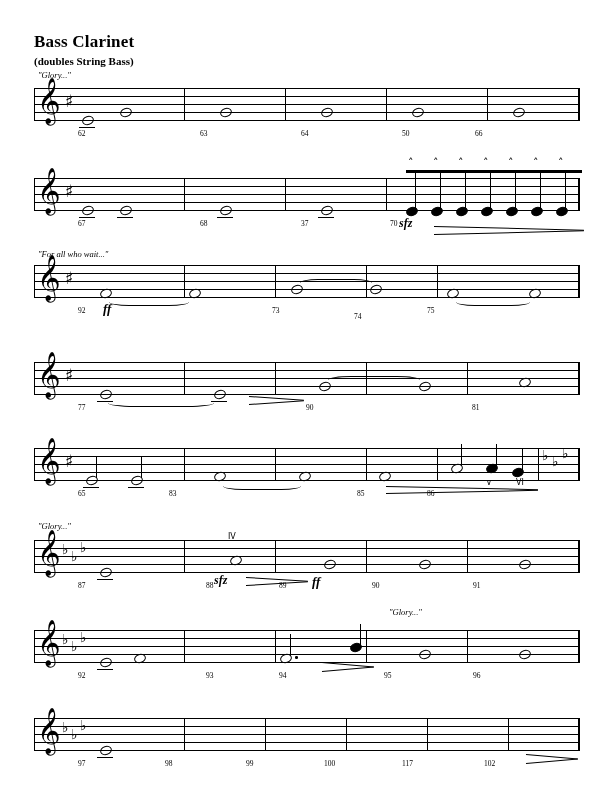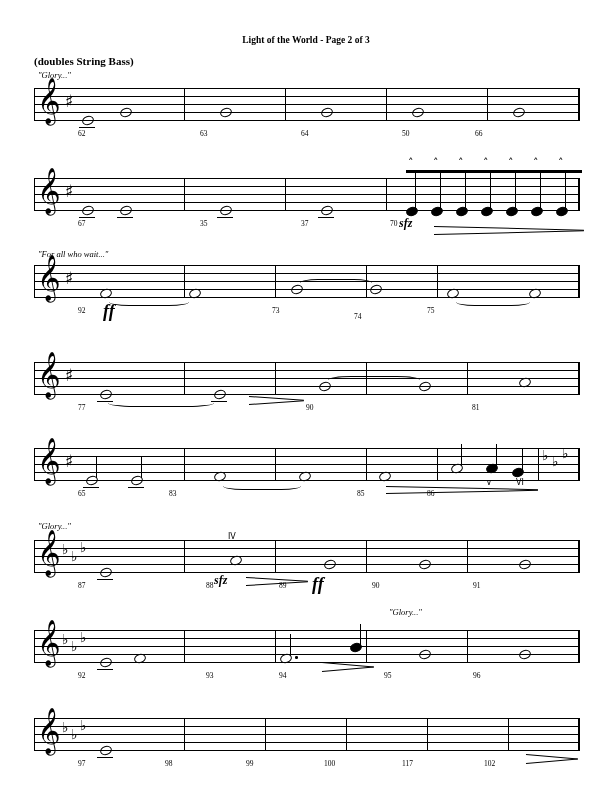--- a/index.html
+++ b/index.html
@@ -144,21 +144,21 @@
     font-family: "Liberation Serif", serif;
     font-size: 7.5px;
     color: #000;
   }
   
   .dyn {
     position: absolute;
     font-family: "Liberation Serif", serif;
     font-style: italic;
     font-weight: bold;
-    font-size: 18px;
+    font-size: 13px;
   }
   .lyriccue {
     position: absolute;
     font-family: "Liberation Serif", serif;
     font-style: italic;
     font-size: 8.5px;
   }
   .tie {
     position: absolute;
     border-bottom: 1.1px solid #000;
@@ -193,22 +193,22 @@
     position: absolute;
     font-family: "DejaVu Sans", sans-serif;
     font-size: 9px;
   }
 </style>
 </head>
 <body>
 
 <div class="page">
 
+  <div class="instrument-title">Bass Clarinet</div>
   <div class="instrument-sub">(doubles String Bass)</div>
-  <div class="page-header">Light of the World - Page 2 of 3</div>
 
   <div class="lyriccue" style="left:38px; top:70px;">"Glory..."</div>
   <div class="system" style="top:88px;">
     <div class="stafflines">
       <div class="sl" style="top:0px"></div>
       <div class="sl" style="top:8px"></div>
       <div class="sl" style="top:16px"></div>
       <div class="sl" style="top:24px"></div>
       <div class="sl" style="top:32px"></div>
     </div>
@@ -286,21 +286,21 @@
     <div class="accent" style="left:524px; top:-21px;">˄</div>
 
     <div class="dyn" style="left:365px; top:38px; font-size:12px;">sfz</div>
 
     <div class="hairpin" style="left:400px; top:48px; width:150px; height:9px;">
       <div class="a" style="transform: rotate(1.4deg);"></div>
       <div class="b" style="transform: rotate(-1.4deg);"></div>
     </div>
 
     <div class="measnum" style="left:44px; top:41px;">67</div>
-    <div class="measnum" style="left:166px; top:41px;">35</div>
+    <div class="measnum" style="left:166px; top:41px;">68</div>
     <div class="measnum" style="left:267px; top:41px;">37</div>
     <div class="measnum" style="left:356px; top:41px;">70</div>
   </div>
 
   <div class="lyriccue" style="left:38px; top:249px;">"For all who wait..."</div>
   <div class="system" style="top:265px;">
     <div class="stafflines">
       <div class="sl" style="top:0px"></div>
       <div class="sl" style="top:8px"></div>
       <div class="sl" style="top:16px"></div>

